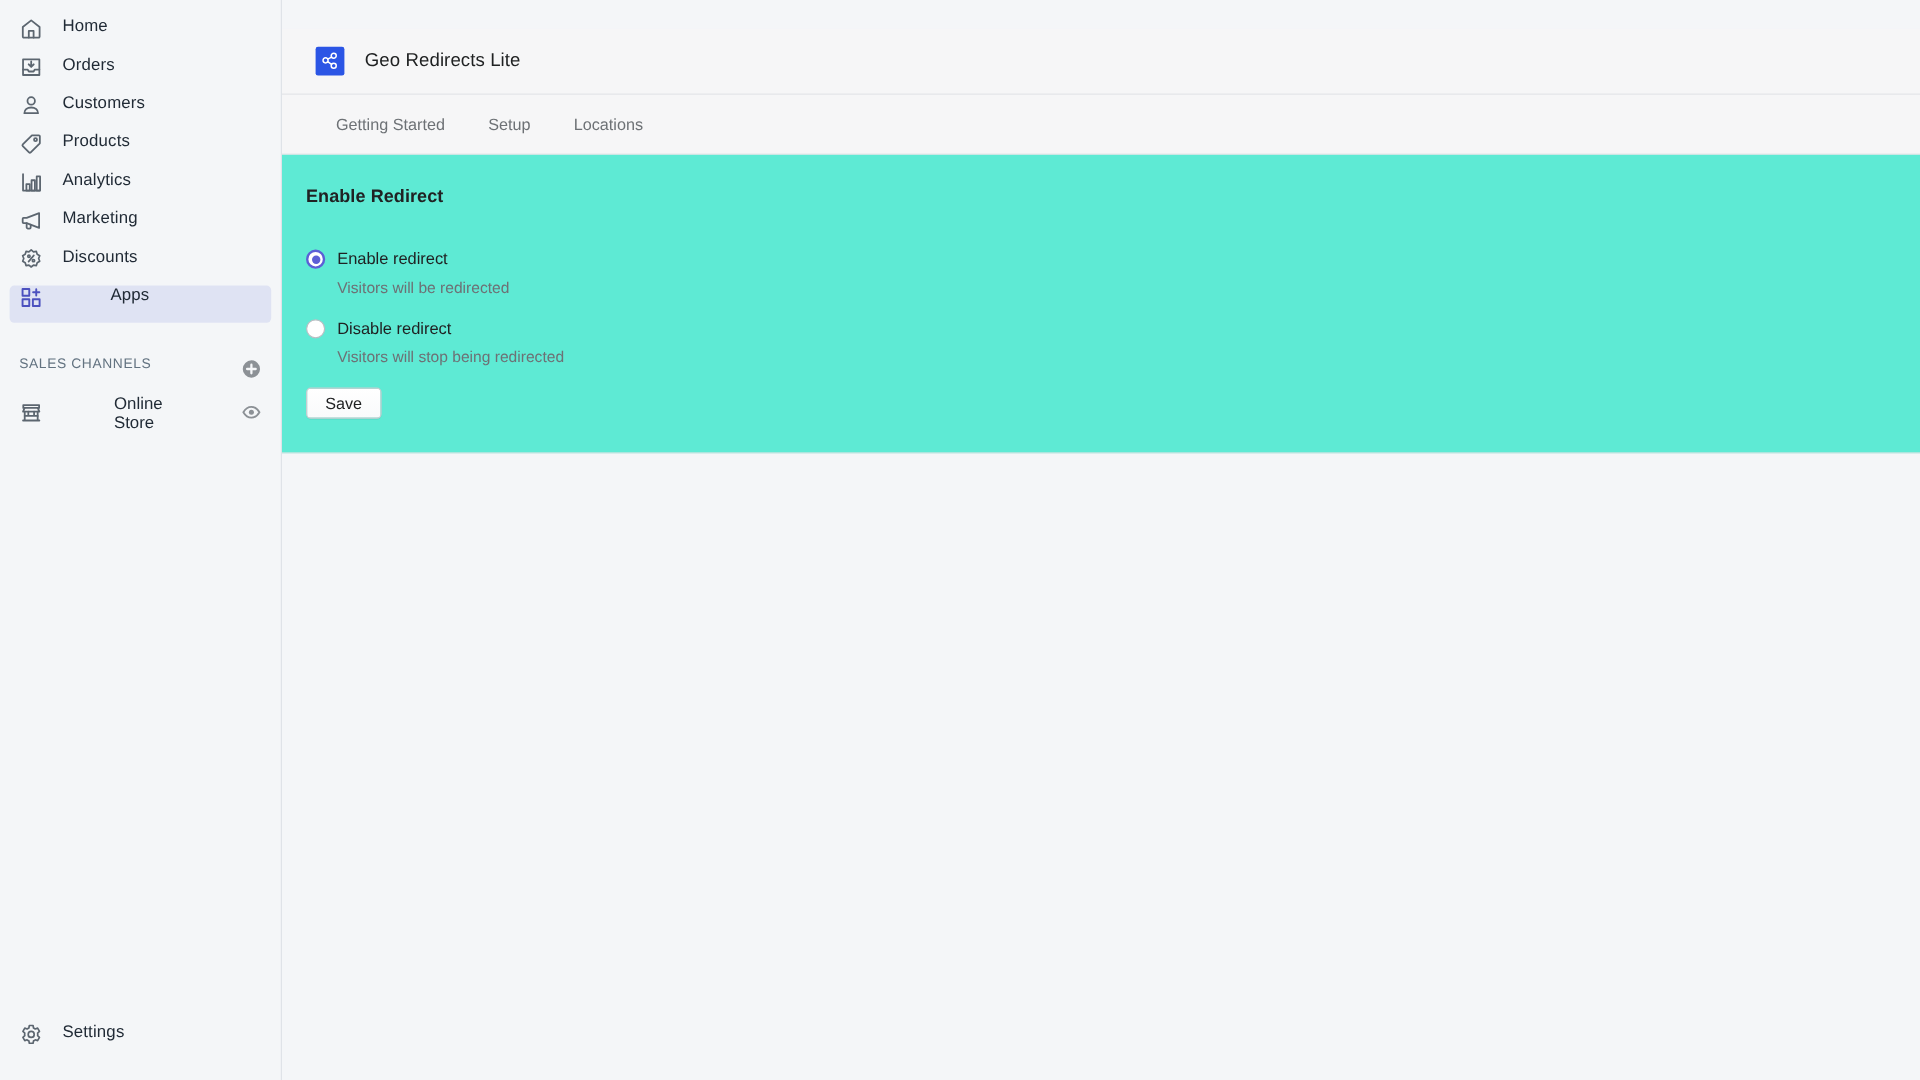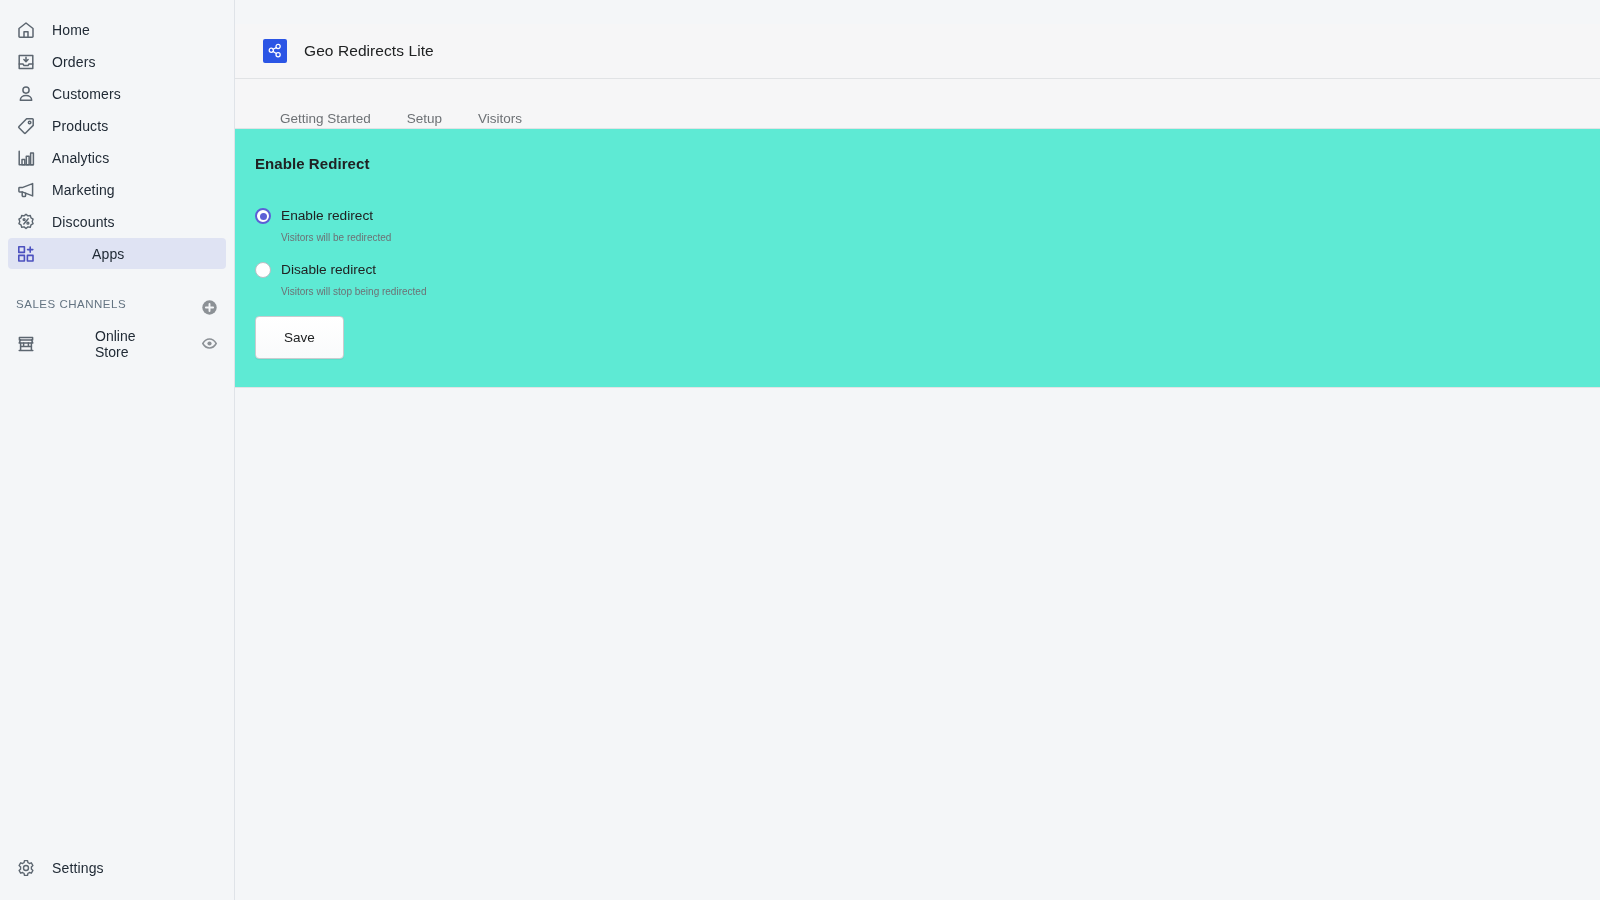--- a/index.html
+++ b/index.html
@@ -30,21 +30,21 @@
     border-right: 1px solid #dfe3e8;
     display: flex;
     flex-direction: column;
     position: relative;
   }
   .nav-primary {
     padding-top: 14px;
   }
   .nav-item {
     display: flex;
-    align-items: center;
+    align-items: flex-start;
     height: 31px;
     margin: 0 8px 1px 8px;
     padding: 0 8px 0 8px;
     border-radius: 4px;
     cursor: pointer;
     user-select: none;
   }
   .nav-item.active { background: #dfe3f3; }
   .nav-item .nav-icon {
     width: 20px;
@@ -145,21 +145,21 @@
     color: #202223;
     letter-spacing: 0.005em;
   }
 
   .tabbar {
     height: 50px;
     min-height: 50px;
     background: #f6f6f7;
     border-bottom: 1px solid #e1e3e5;
     display: flex;
-    align-items: flex-end;
+    align-items: center;
     padding-left: 27px;
   }
   .tab {
     display: flex;
     align-items: center;
     padding: 0 18px;
     font-size: 13.5px;
     color: #6d7175;
     cursor: pointer;
     border-bottom: 3px solid transparent;
@@ -216,33 +216,33 @@
     border-radius: 50%;
     background: #5c5fd6;
     display: block;
   }
   .choice-label {
     font-size: 13.7px;
     color: #202223;
     line-height: 1;
   }
   .choice-help {
-    font-size: 10px;
+    font-size: 13px;
     color: #6d7175;
     margin: 8px 0 0 26px;
     line-height: 1.2;
   }
 
   .btn {
     display: inline-flex;
     align-items: center;
     justify-content: center;
-    height: 43px;
+    height: 26px;
     min-width: 62px;
-    padding: 0 28px;
+    padding: 0 15px;
     background: linear-gradient(180deg,#ffffff,#f9fafb);
     border: 1px solid #c9cccf;
     border-radius: 4px;
     font-size: 13.5px;
     color: #202223;
     cursor: pointer;
     font-family: inherit;
     box-shadow: 0 1px 0 rgba(22,29,37,0.05);
   }
 
@@ -403,21 +403,21 @@
     </header>
 
     <nav class="tabbar">
       <div class="tab">
         <span>Getting Started</span>
       </div>
       <div class="tab">
         <span>Setup</span>
       </div>
       <div class="tab">
-        <span>Visitors</span>
+        <span>Locations</span>
       </div>
     </nav>
 
     <section class="content-card">
       <h2 class="card-title">Enable Redirect</h2>
 
       <div class="choice">
         <div class="choice-row">
           <span class="radio checked"></span>
           <span class="choice-label">Enable redirect</span>

